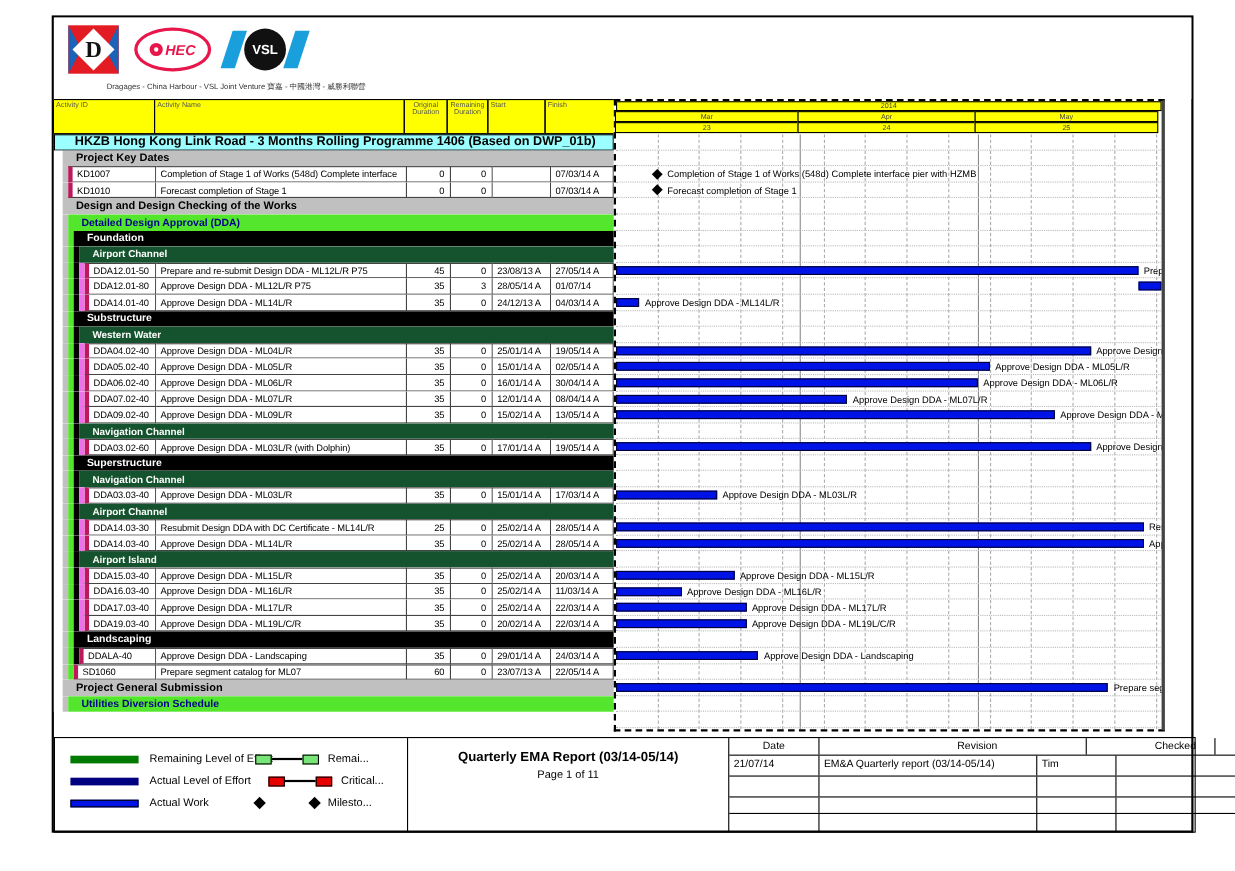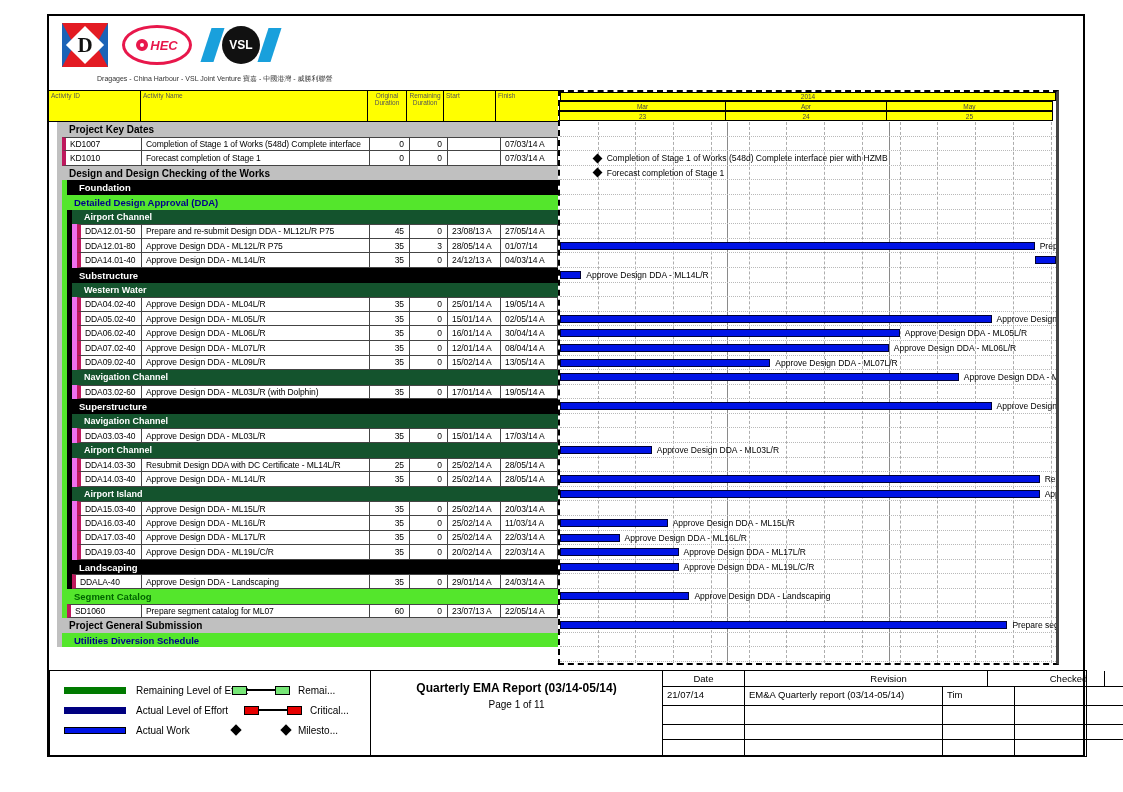--- a/index.html
+++ b/index.html
@@ -106,20 +106,21 @@
   <div id="left-header">
     <div class="hcell" style="width:93px">Activity ID</div>
     <div class="hcell" style="width:228px">Activity Name</div>
     <div class="hcell center" style="width:40px">Original Duration</div>
     <div class="hcell center" style="width:38px">Remaining Duration</div>
     <div class="hcell" style="width:53px">Start</div>
     <div class="hcell" style="width:57px;border-right:none">Finish</div>
   </div>
 
   <div id="left-rows">
+      <div class="trow title-row">HKZB Hong Kong Link Road - 3 Months Rolling Programme 1406 (Based on DWP_01b)</div>
       <div class="trow">
         <div class="indent"></div>
         <div class="band-fill band-gray">Project Key Dates</div>
       </div>
       <div class="trow tb">
         <div class="indent"></div>
         <div class="strip" style="background: rgb(192, 192, 192);"></div>
         <div class="acell txt first" style="width: 80px;">KD1007</div>
         <div class="acell txt" style="width: 228px;">Completion of Stage 1 of Works (548d) Complete interface</div>
         <div class="acell num" style="width: 40px;">0</div>
@@ -137,27 +138,27 @@
         <div class="acell txt" style="width: 53px;"></div>
         <div class="acell txt" style="width: 57px;">07/03/14 A</div>
       </div>
       <div class="trow">
         <div class="indent"></div>
         <div class="band-fill band-gray">Design and Design Checking of the Works</div>
       </div>
       <div class="trow">
         <div class="indent"></div>
         <div class="strip" style="background: rgb(192, 192, 192);"></div>
+        <div class="band-fill band-green">Detailed Design Approval (DDA)</div>
+      </div>
+      <div class="trow">
+        <div class="indent"></div>
+        <div class="strip" style="background: rgb(192, 192, 192);"></div>
         <div class="strip" style="background: rgb(84, 230, 44);"></div>
         <div class="band-fill band-black">Foundation</div>
-      </div>
-      <div class="trow">
-        <div class="indent"></div>
-        <div class="strip" style="background: rgb(192, 192, 192);"></div>
-        <div class="band-fill band-green">Detailed Design Approval (DDA)</div>
       </div>
       <div class="trow">
         <div class="indent"></div>
         <div class="strip" style="background: rgb(192, 192, 192);"></div>
         <div class="strip" style="background: rgb(84, 230, 44);"></div>
         <div class="strip" style="background: rgb(0, 0, 0);"></div>
         <div class="band-fill band-pink">Airport Channel</div>
       </div>
       <div class="trow tb">
         <div class="indent"></div>
@@ -424,25 +425,20 @@
         <div class="indent"></div>
         <div class="strip" style="background: rgb(192, 192, 192);"></div>
         <div class="strip" style="background: rgb(84, 230, 44);"></div>
         <div class="strip" style="background: rgb(0, 0, 0);"></div>
         <div class="acell txt first" style="width: 70px;">DDALA-40</div>
         <div class="acell txt" style="width: 228px;">Approve Design DDA - Landscaping</div>
         <div class="acell num" style="width: 40px;">35</div>
         <div class="acell num" style="width: 38px;">0</div>
         <div class="acell txt" style="width: 53px;">29/01/14 A</div>
         <div class="acell txt" style="width: 57px;">24/03/14 A</div>
-      </div>
-      <div class="trow">
-        <div class="indent"></div>
-        <div class="strip" style="background: rgb(192, 192, 192);"></div>
-        <div class="band-fill band-green" style="color: rgb(0, 100, 0);">Segment Catalog</div>
       </div>
       <div class="trow tb">
         <div class="indent"></div>
         <div class="strip" style="background: rgb(192, 192, 192);"></div>
         <div class="strip" style="background: rgb(84, 230, 44);"></div>
         <div class="acell txt first" style="width: 75px;">SD1060</div>
         <div class="acell txt" style="width: 228px;">Prepare segment catalog for ML07</div>
         <div class="acell num" style="width: 40px;">60</div>
         <div class="acell num" style="width: 38px;">0</div>
         <div class="acell txt" style="width: 53px;">23/07/13 A</div>

